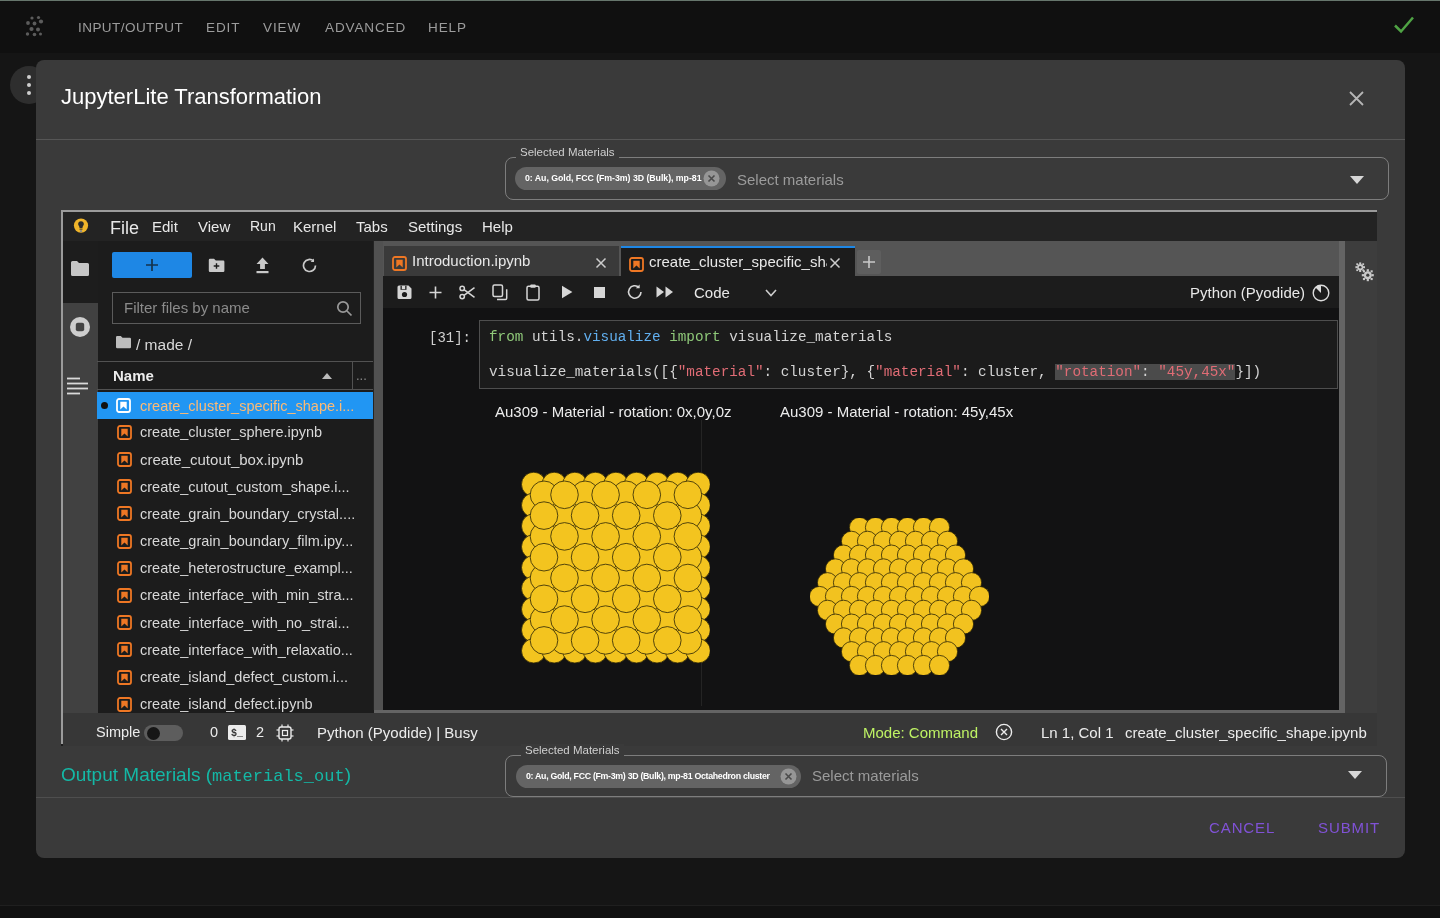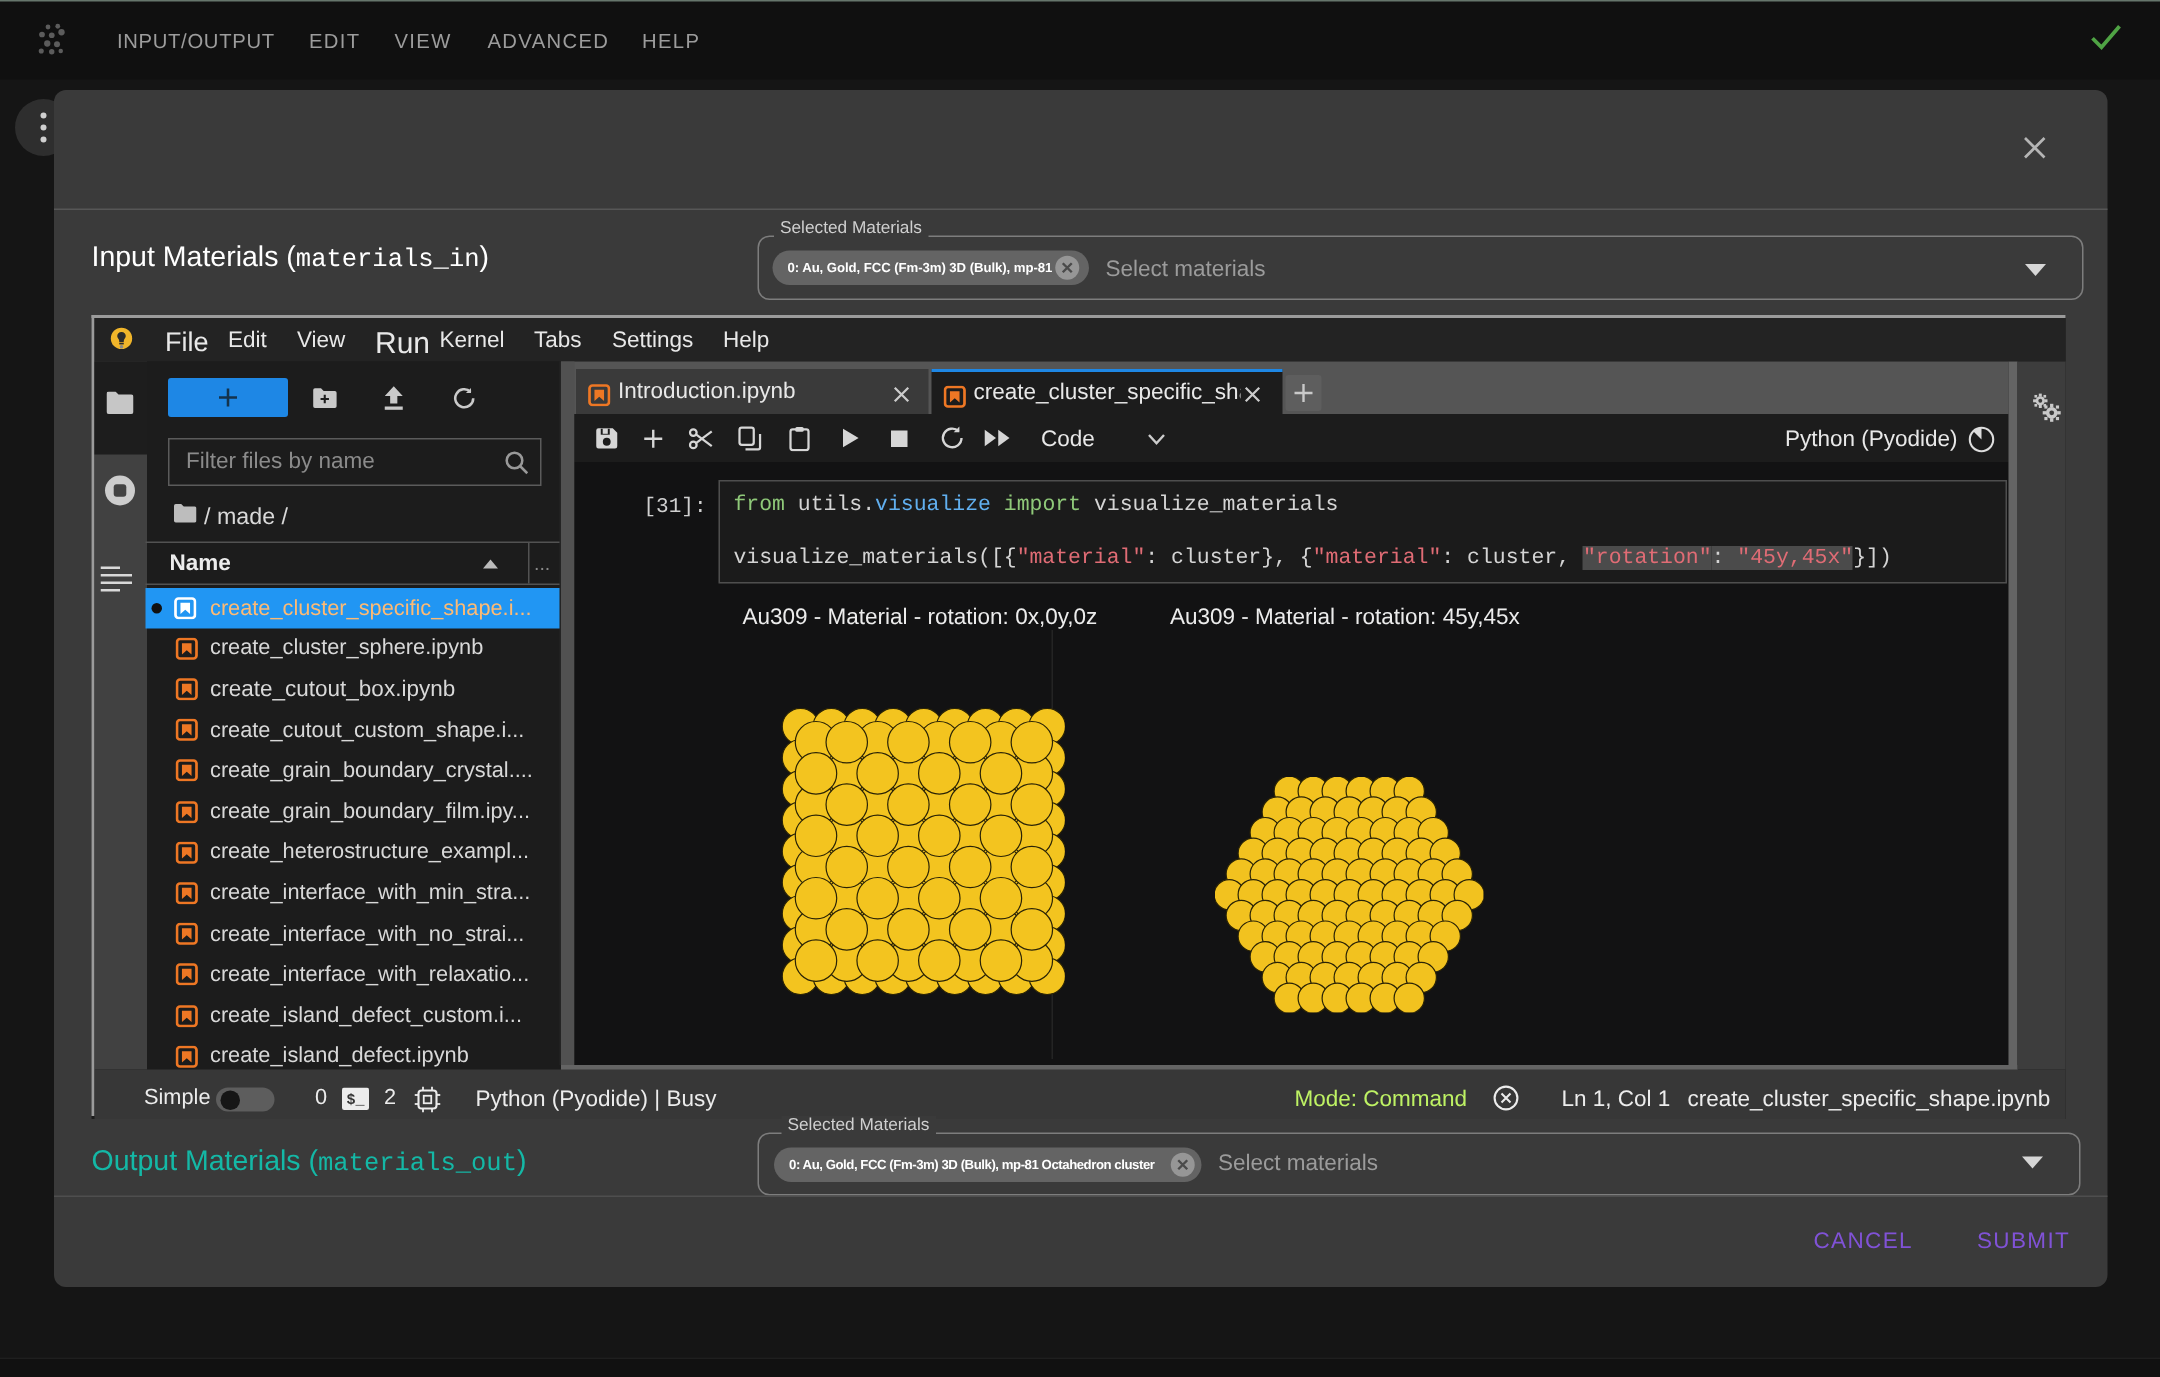--- a/index.html
+++ b/index.html
@@ -35,26 +35,26 @@
   </svg>
 
   <div class="abs" style="left:10px;top:66px;width:38px;height:38px;border-radius:50%;background:#2e2e2e"></div>
   <div class="abs" style="left:27px;top:75px;width:4px;height:4px;border-radius:50%;background:#cfcfcf"></div>
   <div class="abs" style="left:27px;top:83px;width:4px;height:4px;border-radius:50%;background:#cfcfcf"></div>
   <div class="abs" style="left:27px;top:91px;width:4px;height:4px;border-radius:50%;background:#cfcfcf"></div>
 
   <div class="abs" style="left:0;top:905px;width:1440px;height:13px;background:#111111;border-top:1px solid #1f1f1f"></div>
 
   <div class="abs" style="left:36px;top:60px;width:1369px;height:798px;background:#3a3a3a;border-radius:8px"></div>
+  <div class="txt" style="left:61px;top:84px;font-size:22px;font-weight:500;color:#ffffff">JupyterLite Transformation</div>
   <svg class="abs" style="left:1348px;top:90px" width="17" height="17" viewBox="0 0 17 17">
     <path d="M2 2 L15 15 M15 2 L2 15" stroke="#b5b5b5" stroke-width="1.8"></path>
   </svg>
 
   <div class="abs" style="left:36px;top:139px;width:1369px;height:1px;background:#565656"></div>
-  <div class="txt" style="left:61px;top:161px;font-size:19px;color:#ffffff">Input Materials (<span class="mono" style="font-size:17px">materials_in</span>)</div>
 
   <div class="abs" style="left:505px;top:157px;width:884px;height:43px;border:1px solid #7d7d7d;border-radius:8px"></div>
   <div class="txt" style="left:516px;top:146px;font-size:11.5px;color:#cfcfcf;background:#3a3a3a;padding:0 4px">Selected Materials</div>
   <div class="abs" style="left:515px;top:167px;width:211px;height:23px;border-radius:12px;background:#646464"></div>
   <div class="txt" style="left:525px;top:173px;font-size:8.8px;font-weight:bold;color:#ffffff;letter-spacing:-0.05px">0: Au, Gold, FCC (Fm-3m) 3D (Bulk), mp-81</div>
   <svg class="abs" style="left:703px;top:170px" width="17" height="17" viewBox="0 0 17 17">
     <circle cx="8.5" cy="8.5" r="8" fill="#969696"></circle>
     <path d="M5.5 5.5 L11.5 11.5 M11.5 5.5 L5.5 11.5" stroke="#4a4a4a" stroke-width="1.6"></path>
   </svg>
   <div class="txt" style="left:737px;top:171px;font-size:15px;color:#9b9b9b">Select materials</div>
@@ -67,21 +67,21 @@
   <div class="abs" style="left:63px;top:212px;width:1314px;height:29px;background:#232323"></div>
   <svg class="abs" style="left:73px;top:217px" width="16" height="19" viewBox="0 0 18 20">
     <circle cx="9" cy="9" r="8" fill="#f0b52a"></circle>
     <path d="M9 4.2 c-2 0-3.2 1.4-3.2 3 0 1.2 0.8 1.9 1.2 2.7 0.3 0.6 0.3 1.3 0.3 1.9 h3.4 c0-0.6 0-1.3 0.3-1.9 0.4-0.8 1.2-1.5 1.2-2.7 0-1.6-1.2-3-3.2-3z" fill="#2b2b2b"></path>
     <rect x="7.3" y="12.4" width="3.4" height="1.1" fill="#2b2b2b"></rect>
     <rect x="7.7" y="14" width="2.6" height="2.6" rx="1.2" fill="#8a8a8a"></rect>
   </svg>
   <div class="txt" style="left:110px;top:218px;font-size:18px;color:#e8e8e8">File</div>
   <div class="txt" style="left:152px;top:218px;font-size:15px;color:#e8e8e8">Edit</div>
   <div class="txt" style="left:198px;top:218px;font-size:15px;color:#e8e8e8">View</div>
-  <div class="txt" style="left:250px;top:218px;font-size:20px;color:#e8e8e8">Run</div>
+  <div class="txt" style="left:250px;top:218px;font-size:14px;color:#e8e8e8">Run</div>
   <div class="txt" style="left:293px;top:218px;font-size:15px;color:#e8e8e8">Kernel</div>
   <div class="txt" style="left:356px;top:218px;font-size:15px;color:#e8e8e8">Tabs</div>
   <div class="txt" style="left:408px;top:218px;font-size:15px;color:#e8e8e8">Settings</div>
   <div class="txt" style="left:482px;top:218px;font-size:15px;color:#e8e8e8">Help</div>
 
   <div class="abs" style="left:63px;top:241px;width:35px;height:472px;background:#414141"></div>
   <div class="abs" style="left:63px;top:241px;width:35px;height:62px;background:#1d1d1d"></div>
   <svg class="abs" style="left:71px;top:261px" width="18" height="15" viewBox="0 0 18 15">
     <path d="M0 1.5 a1.5 1.5 0 0 1 1.5 -1.5 h4.5 l2 2 h8.5 a1.5 1.5 0 0 1 1.5 1.5 v10 a1.5 1.5 0 0 1 -1.5 1.5 h-15 a1.5 1.5 0 0 1 -1.5 -1.5 z" fill="#c6c6c6"></path>
   </svg>

